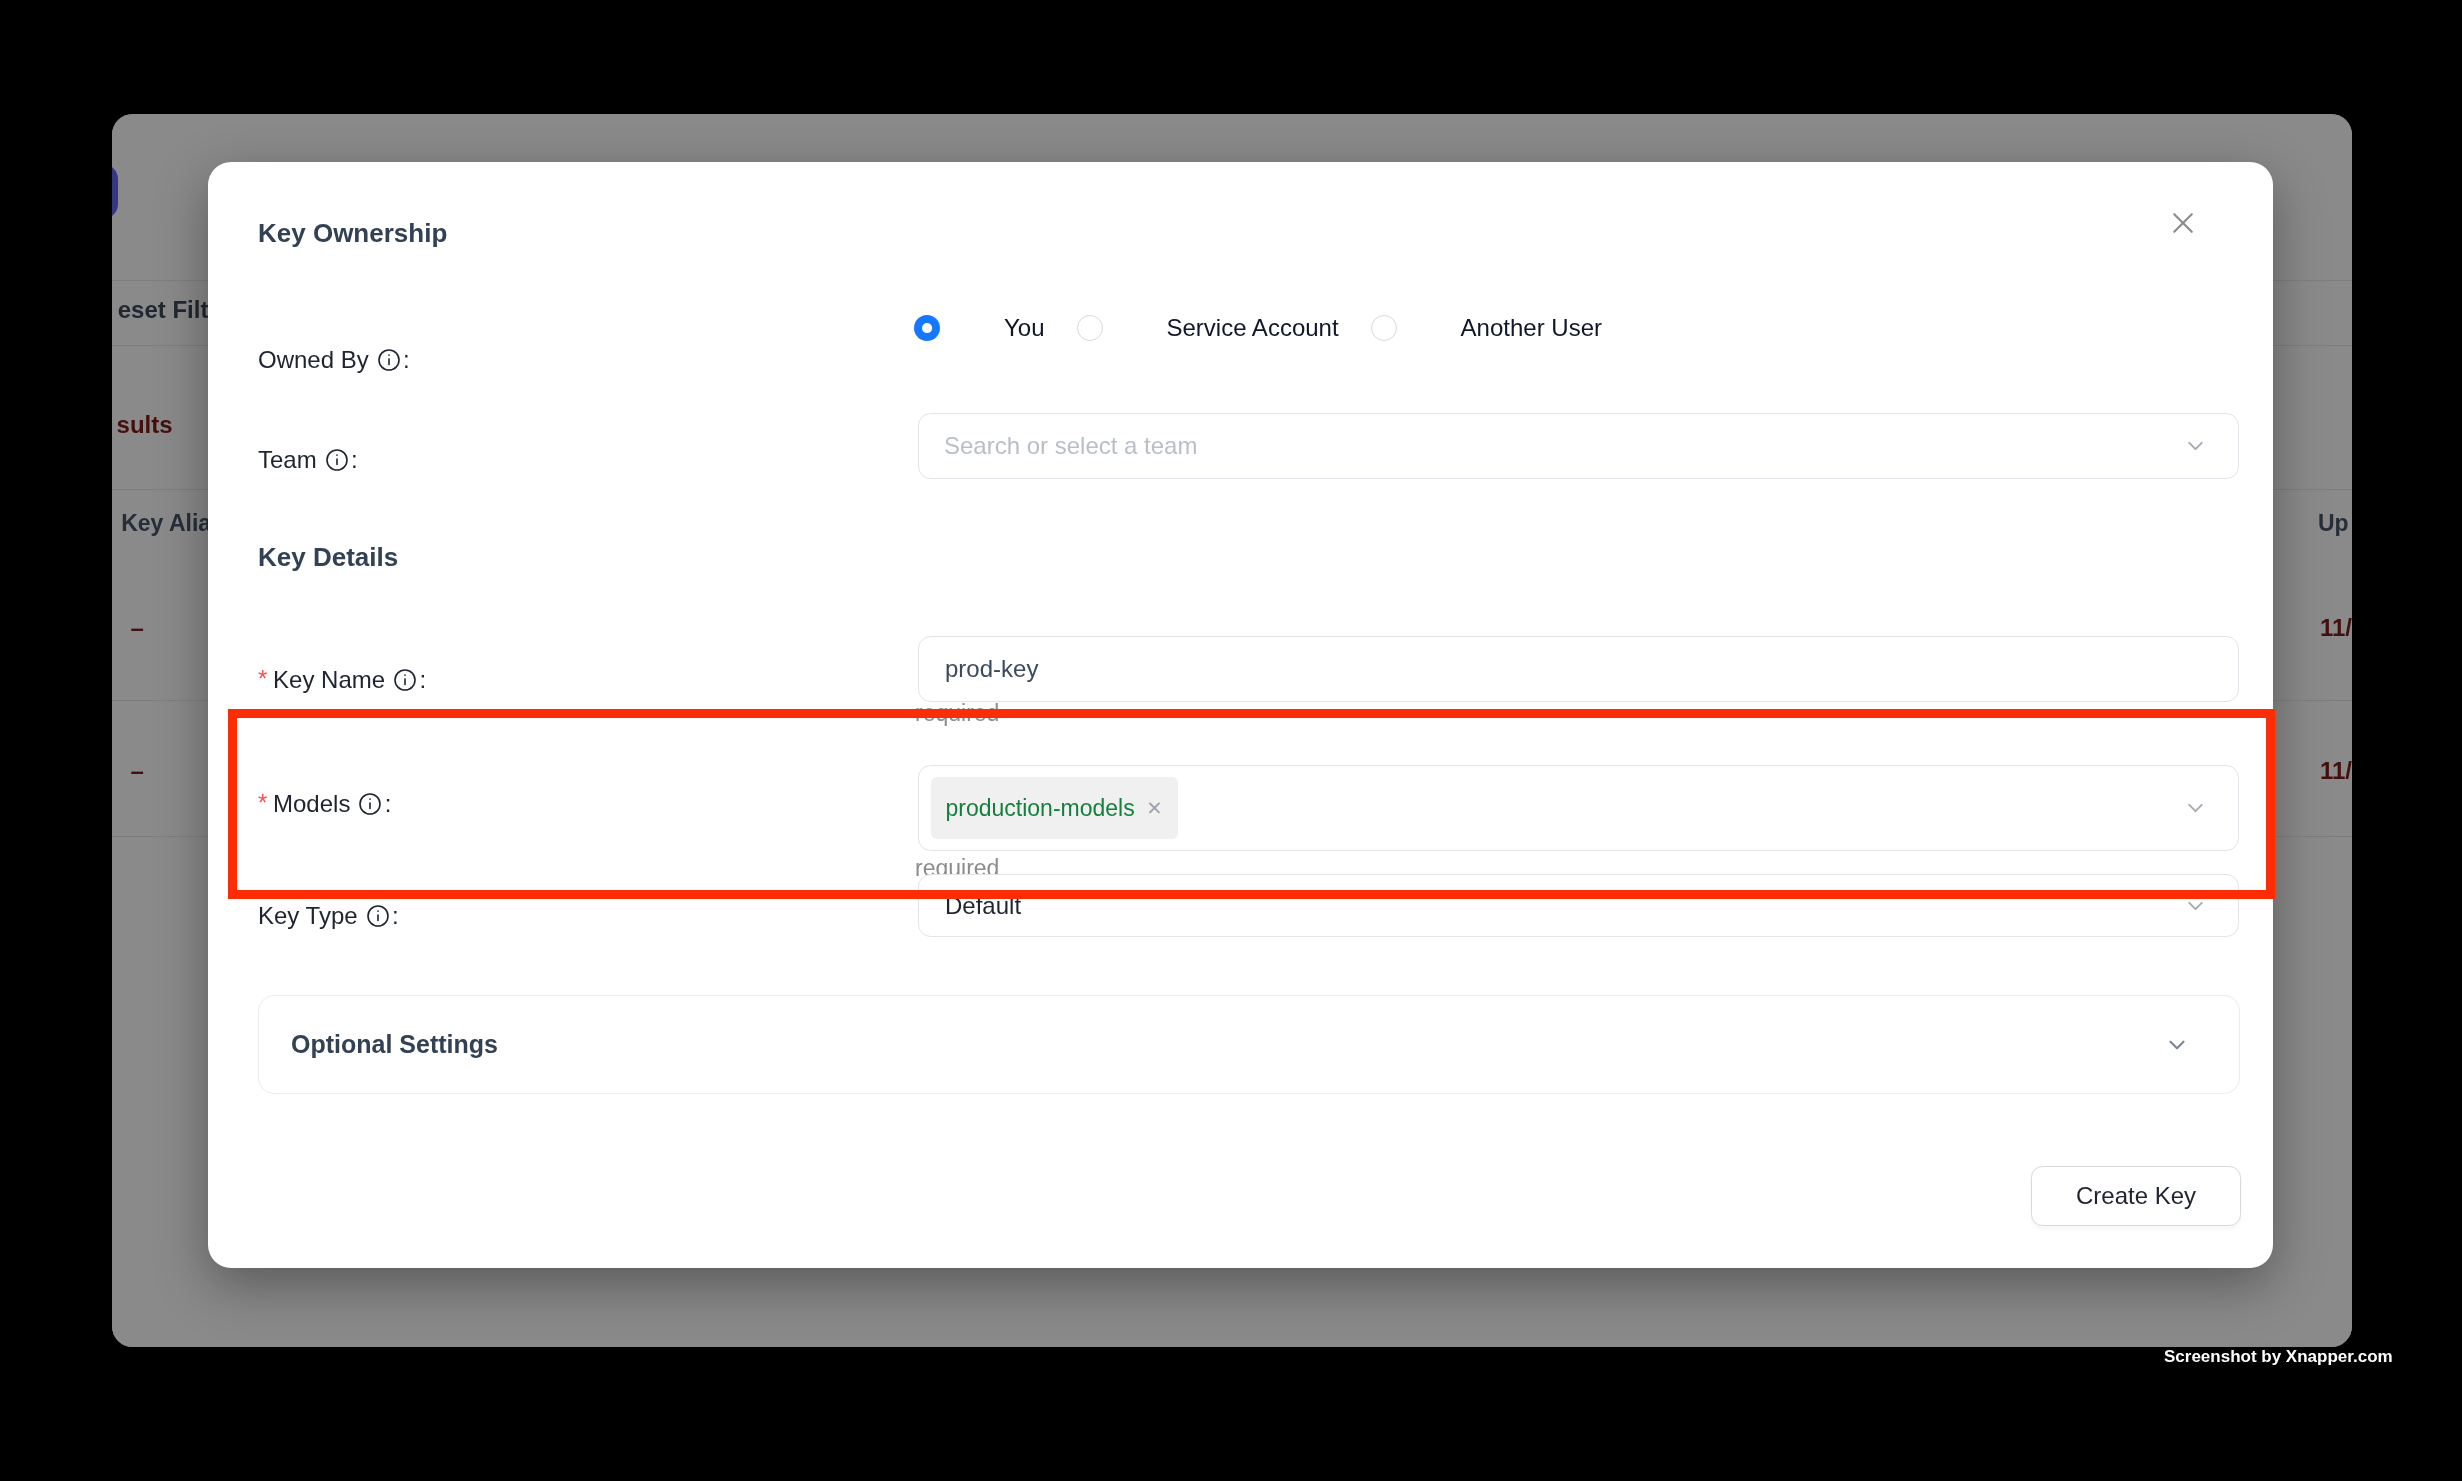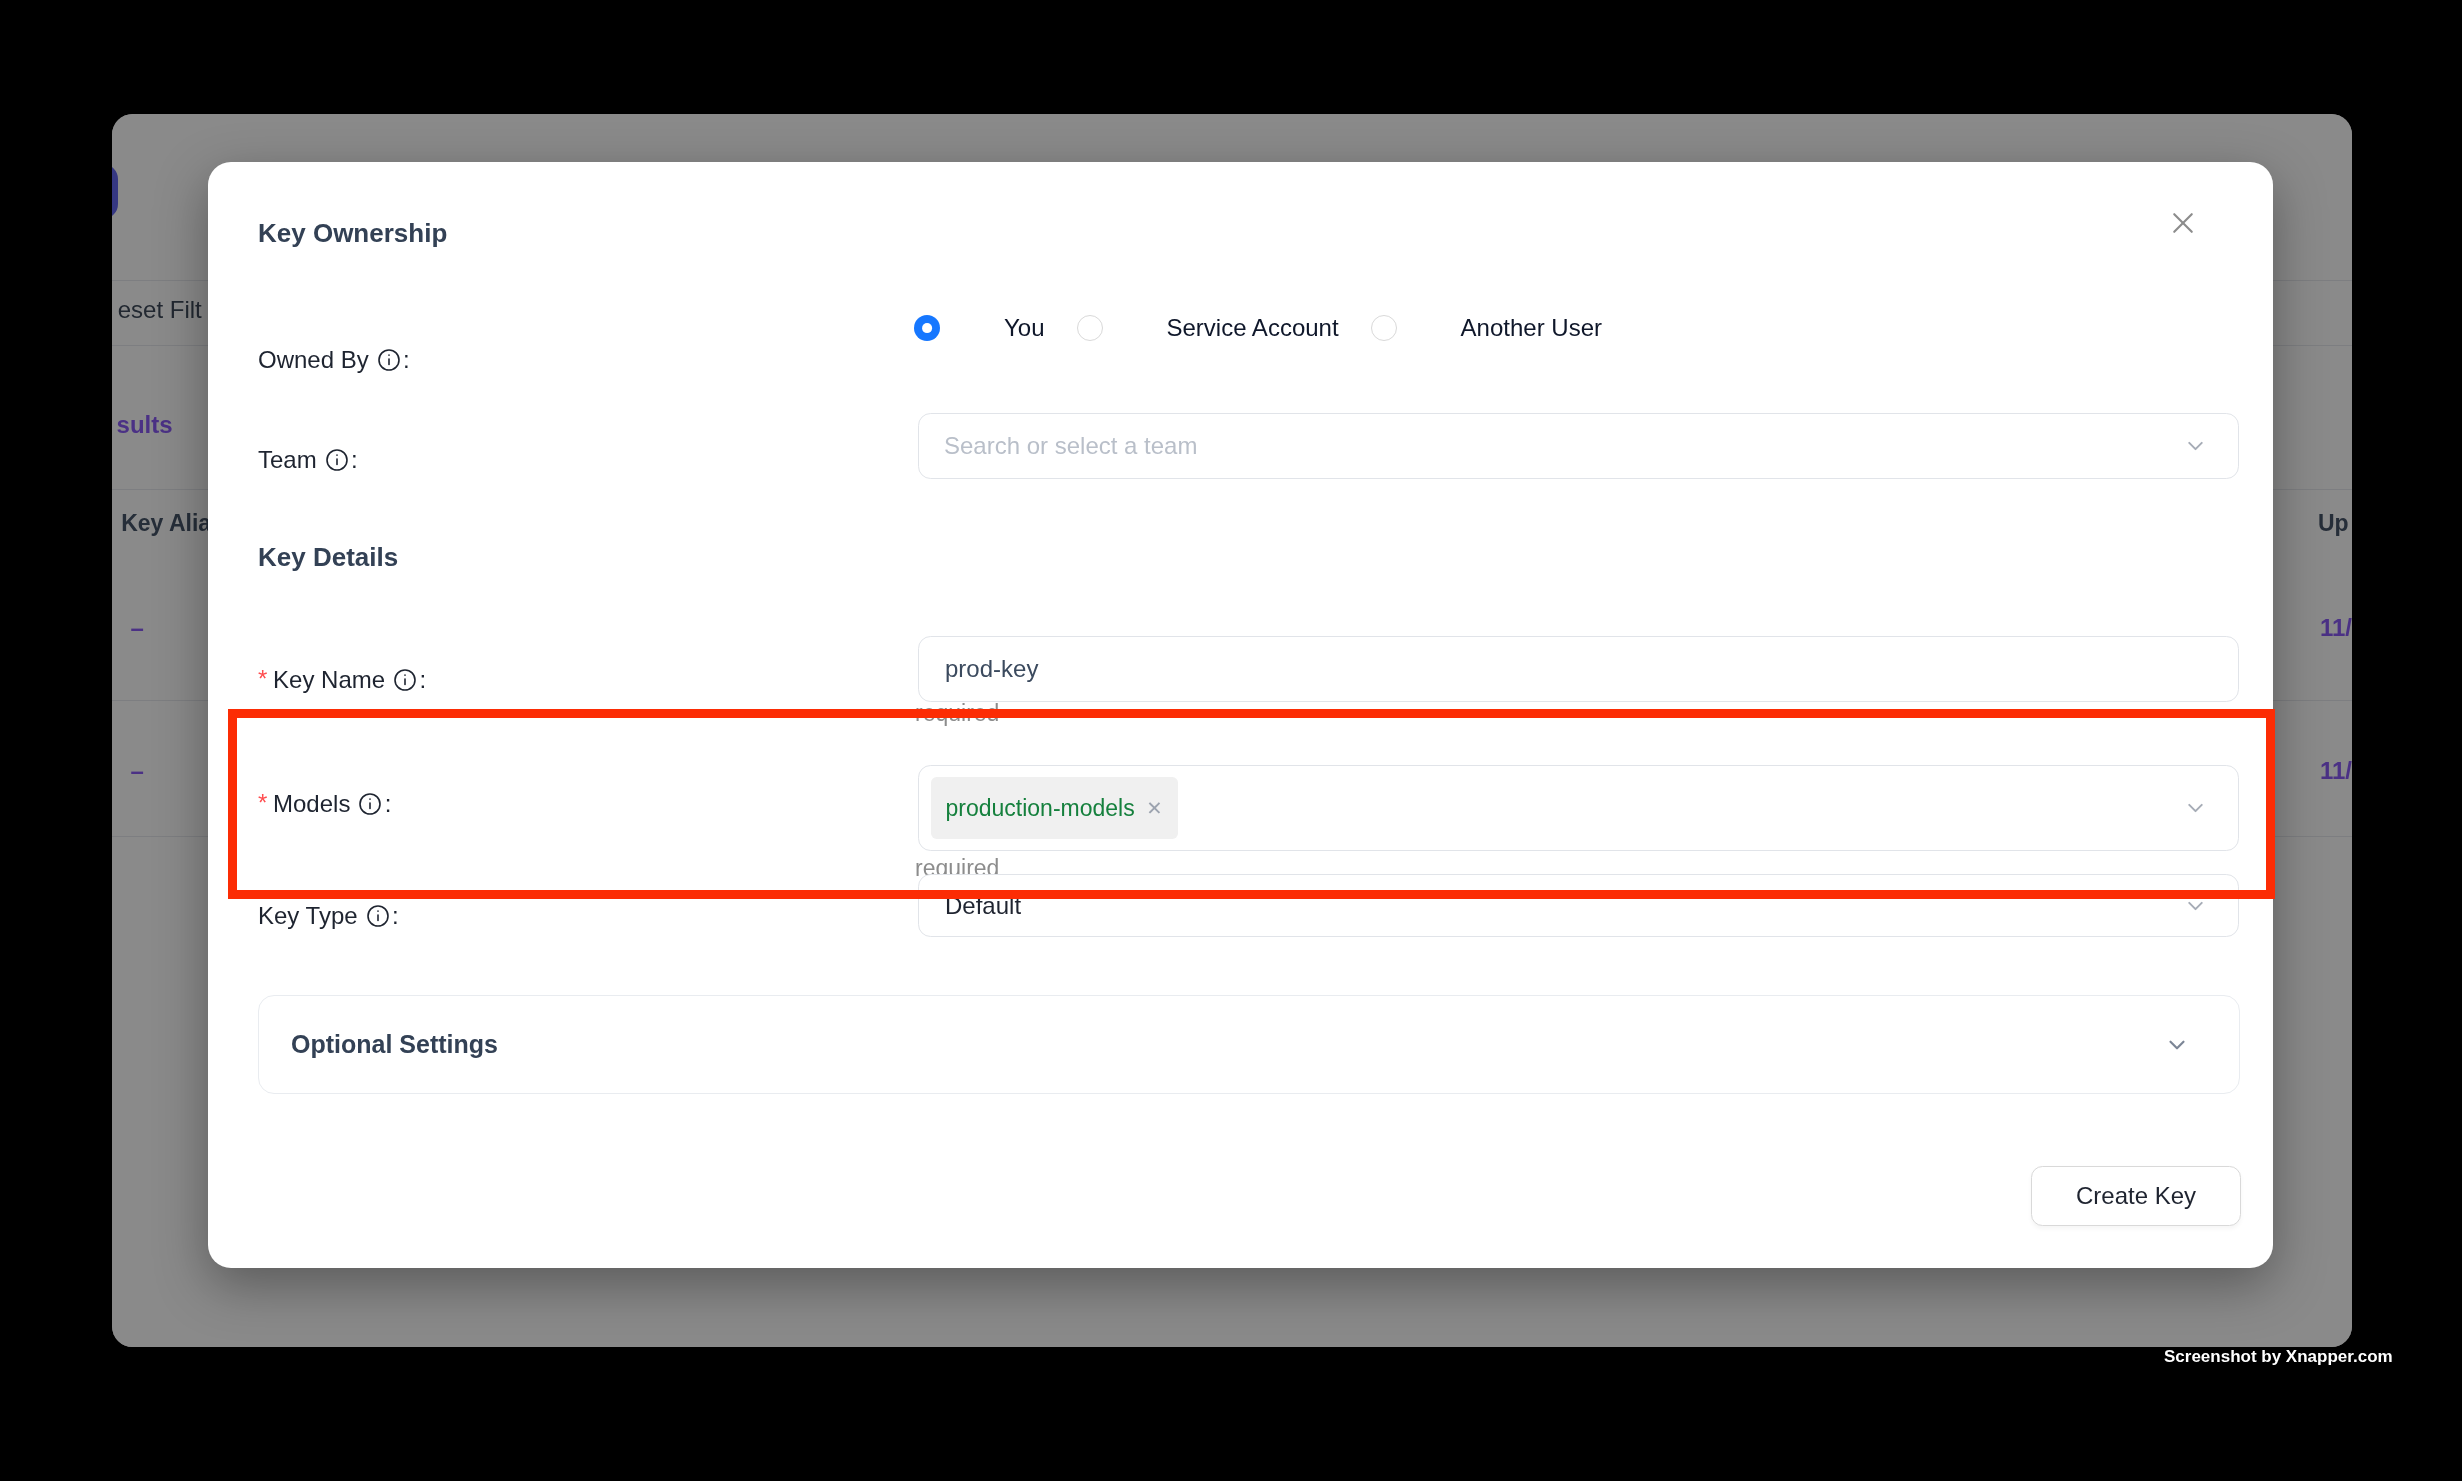--- a/index.html
+++ b/index.html
@@ -6,21 +6,21 @@
   .canvas{position:relative;width:2462px;height:1481px;background:#000;overflow:hidden;
           font-family:"Liberation Sans",sans-serif;-webkit-font-smoothing:antialiased;}
   
   .window{position:absolute;left:112px;top:114px;width:2240px;height:1233px;
           background:#fff;border-radius:20.7px;overflow:hidden;}
   .blue-btn{position:absolute;left:-172px;top:50px;width:178px;height:55px;
             border-radius:15px;background:#6366f1;}
   .hline{position:absolute;left:0;width:100%;height:1.1px;background:#e7e9ee;}
   .frag{position:absolute;color:#3f4b5b;font-size:24px;white-space:nowrap;}
   .frag.bold{font-weight:700;color:#475569;font-size:23px;}
-  .frag.semi{font-weight:600;color:#8b5cf6;}
+  .frag.semi{font-weight:600;color:#7f1d1d;}
   .overlay{position:absolute;inset:0;background:rgba(0,0,0,0.46);}
   
   .modal{position:absolute;left:208px;top:162px;width:2065px;height:1106px;background:#fff;
          border-radius:23px;box-shadow:0 17px 52px rgba(0,0,0,.35);}
   .modal *{box-sizing:border-box;}
   .m-title{position:absolute;left:50px;font-size:26px;font-weight:600;color:#334155;white-space:nowrap;text-align:right;}
   .close-btn{position:absolute;left:1955px;top:41px;width:40px;height:40px;display:flex;
              align-items:center;justify-content:center;cursor:pointer;}
   .row-label{position:absolute;left:50px;height:36px;display:flex;align-items:center;
              font-size:24px;color:#1e2430;white-space:nowrap;margin-top:32px;}
@@ -64,21 +64,21 @@
 
   <div class="window">
     <div class="blue-btn"></div>
 
     <div class="hline" style="top:166px"></div>
     <div class="hline" style="top:231px"></div>
     <div class="hline" style="top:375px"></div>
     <div class="hline" style="top:586px"></div>
     <div class="hline" style="top:722px"></div>
 
-    <div class="frag" style="left:5.7px;top:182px;font-weight:400">eset Filt</div>
+    <div class="frag" style="left:5.7px;top:182px;font-weight:700">eset Filt</div>
     <div class="frag semi" style="left:4.6px;top:297px">sults</div>
     <div class="frag bold" style="left:9.2px;top:396px">Key Alia</div>
     <div class="frag semi" style="left:18.4px;top:500px">–</div>
     <div class="frag semi" style="left:18.4px;top:643px">–</div>
     <div class="frag bold" style="left:2206px;top:396px">Up</div>
     <div class="frag semi" style="left:2208px;top:500px">11/</div>
     <div class="frag semi" style="left:2208px;top:643px">11/</div>
 
     <div class="overlay"></div>
   </div>

